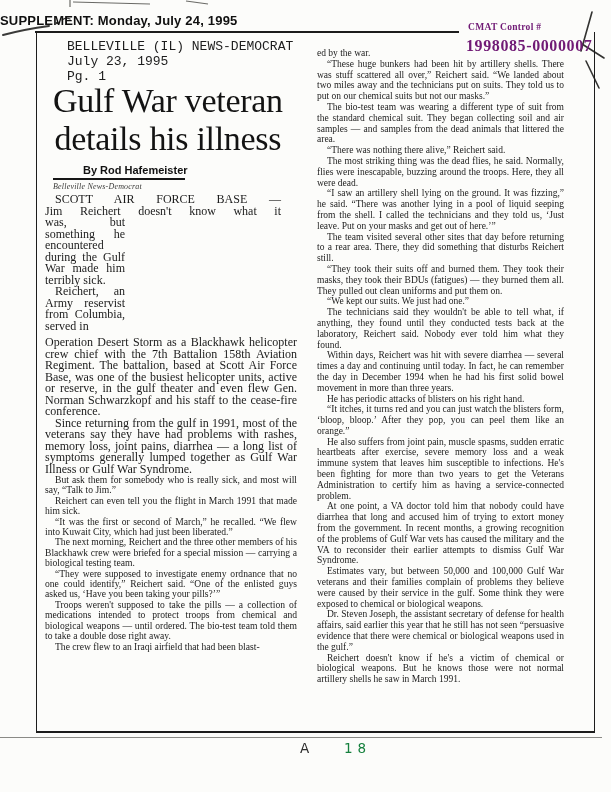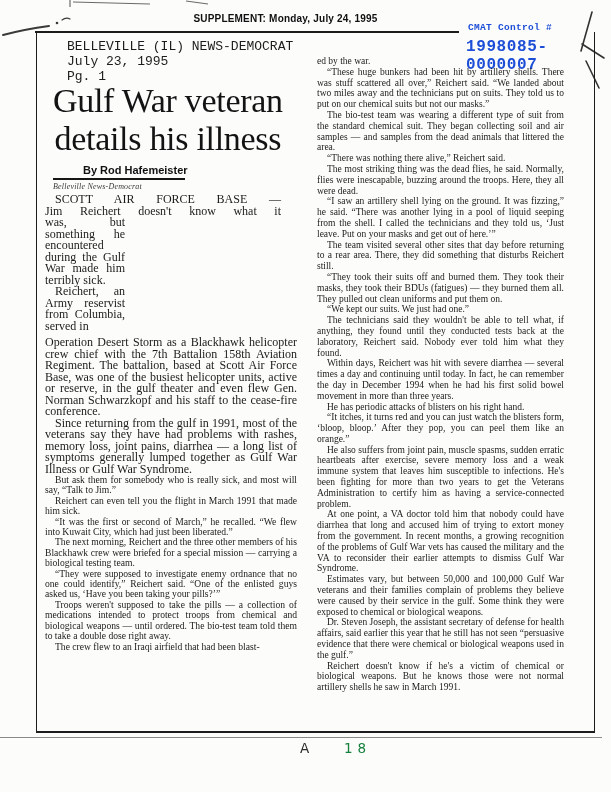--- a/index.html
+++ b/index.html
@@ -4,53 +4,53 @@
 <style>
   html,body { margin:0; padding:0; background:#e8e8e4; }
   .page {
     position:relative; width:611px; height:792px; margin:0 auto;
     background:#fcfcfa; overflow:hidden; color:#1b1b1b;
     font-family:"Liberation Serif", serif;
   }
   .marks { position:absolute; left:0; top:0; pointer-events:none; }
 
   .supplement {
-    position:absolute; left:0; right:40px; top:13px; text-align:center;
-    font-family:"Liberation Sans", sans-serif; font-weight:700; font-size:10px;
+    position:absolute; left:0; right:40px; top:13px; text-align:left;
+    font-family:"Liberation Sans", sans-serif; font-weight:700; font-size:13px;
     letter-spacing:.2px; color:#101010;
   }
   .top-border { position:absolute; left:35px; top:31px; width:424px; height:2px; background:#1c1c1c; }
   .clip-box {
     position:absolute; left:36px; top:32px; width:557px; height:699px;
     border-left:1.5px solid #1c1c1c; border-right:1.5px solid #1c1c1c; border-bottom:2px solid #1c1c1c;
   }
   .bottom-line2 { position:absolute; left:0; top:737px; width:602px; height:1px; background:#8a8a86; }
 
-  .cmat { position:absolute; left:468px; top:22px; font-family:Liberation Mono, monospace; color:#1d4ed8; }
+  .cmat { position:absolute; left:468px; top:22px; font-family:Liberation Serif, serif; color:#701a75; }
   .cmat-label  { font-weight:700; font-size:9.5px; letter-spacing:.3px; }
   .cmat-number { font-weight:700; font-size:16px; letter-spacing:.6px; margin-top:5px; margin-left:-2px; }
 
   .masthead {
     position:absolute; left:67px; top:39px;
     font-family:"Liberation Mono", monospace; font-size:13px; line-height:15.2px; color:#1d1d1d;
   }
   .headline {
     position:absolute; left:53px; top:82px; margin:0;
     font-weight:400; font-size:34px; line-height:38px; letter-spacing:-.3px; color:#131313;
   }
   .headline span { display:block;text-align:center; }
 
   .byline-block { position:absolute; left:53px; top:164px; }
   .byline { font-family:"Liberation Sans", sans-serif; font-weight:700; font-size:11px; color:#111;padding-left:30px; }
   .byline-rule { width:132px; height:2px; background:#161616; margin-top:2px; }
   .credit { font-style:italic; font-size:8px; color:#3a3a38; margin-top:2px; letter-spacing:.2px; }
 
   .col { position:absolute; text-align:justify; }
   .left-col  { left:45px; top:194px; width:252px; font-size:9.6px; line-height:10.4px; }
-  .right-col { left:317px; top:56px; width:247px; font-size:9.5px; line-height:10.8px; }
+  .right-col { left:317px; top:48px; width:247px; font-size:9.5px; line-height:10.8px; }
 
   .lede { font-size:12px; line-height:11.5px; }
   .body-para { margin:0; }
   .indent { text-indent:10px; }
   .force-last { text-align-last:justify; }
   .lead-line { width:236px; }
   .narrow-wrap { display:flex; align-items:flex-start; width:236px; }
   .narrow-text { width:80px; }
   .photo-space { flex:1; min-height:120px; }
 

